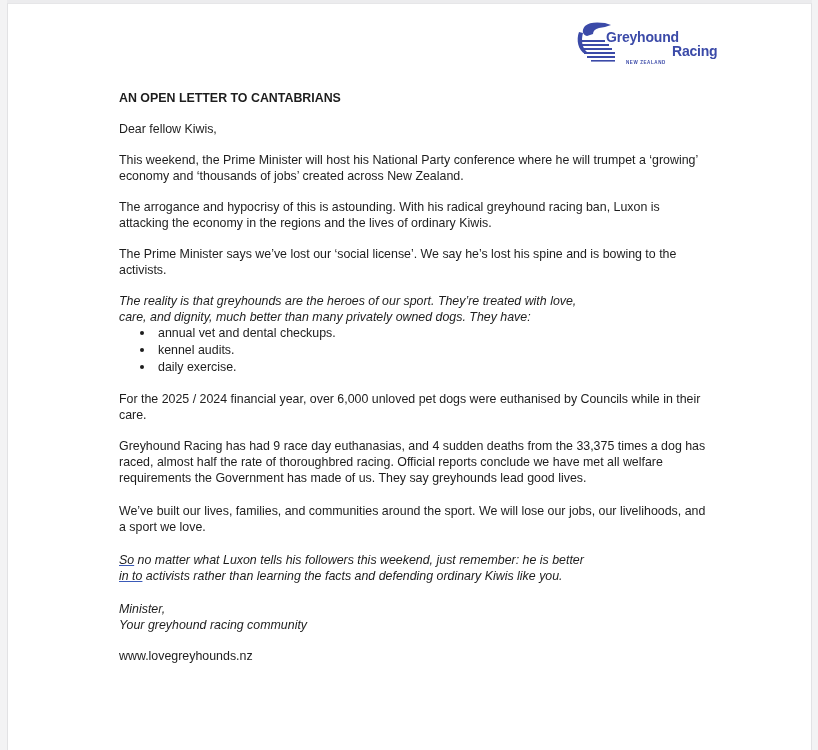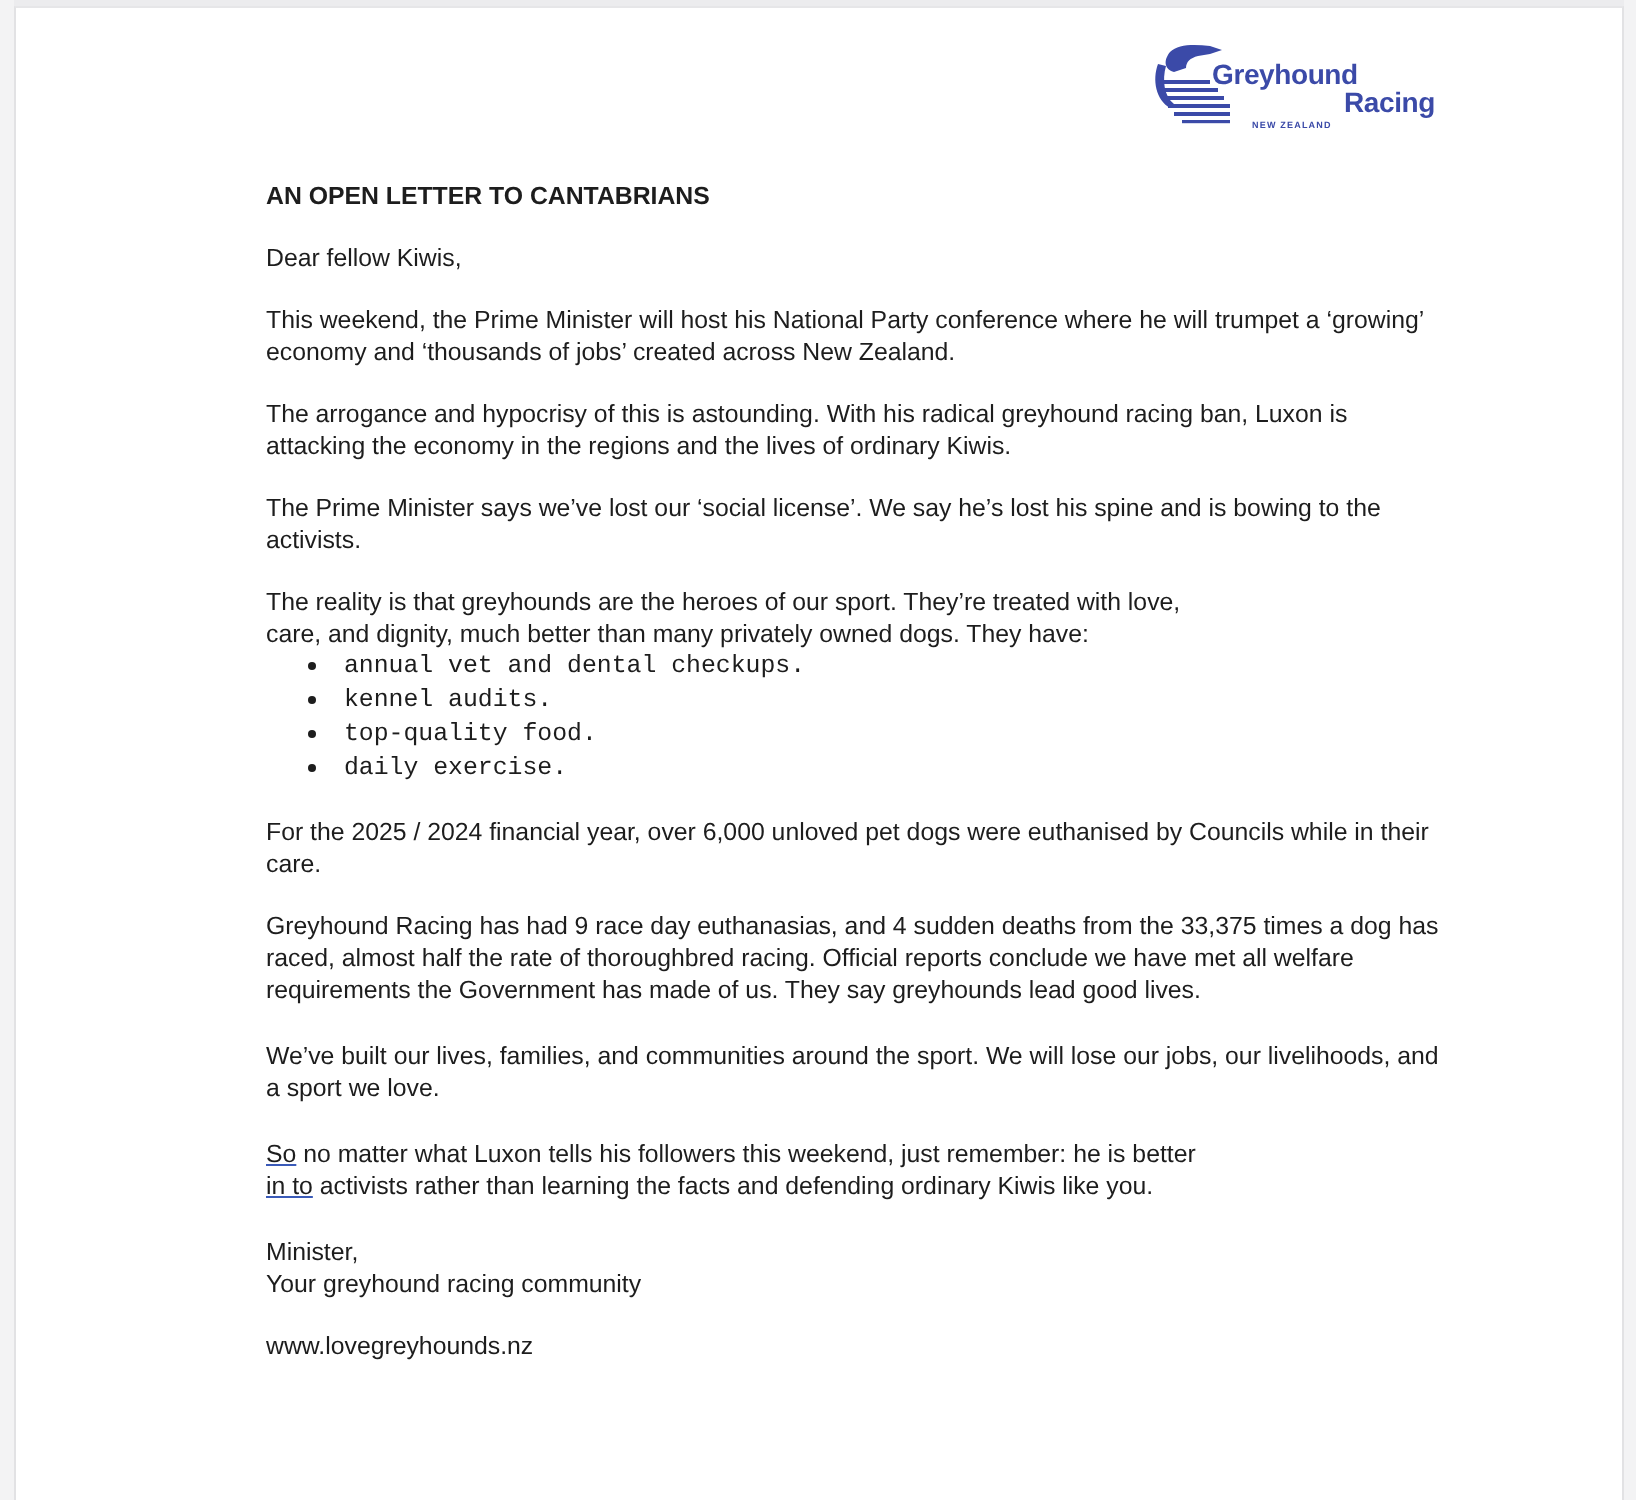--- a/index.html
+++ b/index.html
@@ -23,33 +23,33 @@
       position: absolute; left: 575px; top: 20px; width: 120px; height: 50px;
     }
     .logo svg { position: absolute; left: 0; top: 0; }
     .logo-word {
       position: absolute; color: #3b4aa8; font-weight: bold; letter-spacing: -0.2px; text-align: center;
     }
     .logo-greyhound { left: 31px; top: 9px; font-size: 14px; }
     .logo-racing { left: 52px; top: 23px; font-size: 14px; margin-left: 45px; }
     .logo-nz { left: 51px; top: 40px; font-size: 4.5px; letter-spacing: 0.6px; }
     .content {
-      position: absolute; left: 133px; top: 90px; width: 590px;
+      position: absolute; left: 119px; top: 90px; width: 590px;
       font-size: 12.4px; color: #1d1d1d; line-height: 16px;
     }
     .title { font-weight: bold; font-size: 12.4px; margin: 0 0 15px 0; }
     .para { margin: 0 0 15px 0; }
     ul.bullets { margin: 0 0 15px 0; padding: 0; list-style: none; }
-    ul.bullets li { position: relative; padding-left: 39px; height: 17px; font-family: Liberation Mono, monospace; }
+    ul.bullets li { position: relative; padding-left: 39px; height: 17px; }
     ul.bullets li .dot {
       position: absolute; left: 21px; top: 6px; width: 4px; height: 4px; border-radius: 50%; background: #1d1d1d;
     }
     .squiggle { text-decoration: underline; text-decoration-color: #3a5ab8; text-decoration-style: solid; }
     .sign { margin: 0 0 15px 0; }
-    .line { display: block; }
+    .line { display: block; font-style: italic; }
   </style>
 </head>
 <body>
 
 <div class="topline"></div>
 <div class="page"></div>
 
 <div class="logo">
   <svg width="40" height="48" viewBox="0 0 40 48">
 
@@ -75,21 +75,20 @@
   <div class="para">This weekend, the Prime Minister will host his National Party conference where he will trumpet a ‘growing’ economy and ‘thousands of jobs’ created across New Zealand.</div>
   <div class="para">The arrogance and hypocrisy of this is astounding. With his radical greyhound racing ban, Luxon is attacking the economy in the regions and the lives of ordinary Kiwis.</div>
   <div class="para">The Prime Minister says we’ve lost our ‘social license’. We say he’s lost his spine and is bowing to the activists.</div>
   <div class="para" style="margin-bottom:0">
     <span class="line">The reality is that greyhounds are the heroes of our sport. They’re treated with love,</span>
     <span class="line">care, and dignity, much better than many privately owned dogs. They have:</span>
   </div>
   <ul class="bullets">
     <li><span class="dot"></span><span>annual vet and dental checkups.</span></li>
     <li><span class="dot"></span><span>kennel audits.</span></li>
-    <li><span class="dot"></span><span>top-quality food.</span></li>
     <li><span class="dot"></span><span>daily exercise.</span></li>
   </ul>
   <div class="para">For the 2025 / 2024 financial year, over 6,000 unloved pet dogs were euthanised by Councils while in their care.</div>
   <div class="para" style="margin-bottom:17px">Greyhound Racing has had 9 race day euthanasias, and 4 sudden deaths from the 33,375 times a dog has raced, almost half the rate of thoroughbred racing. Official reports conclude we have met all welfare requirements the Government has made of us. They say greyhounds lead good lives.</div>
   <div class="para" style="margin-bottom:17px">We’ve built our lives, families, and communities around the sport. We will lose our jobs, our livelihoods, and a sport we love.</div>
   <div class="para" style="margin-bottom:17px">
     <span class="line"><span class="squiggle">So</span><span> no matter what Luxon tells his followers this weekend, just remember: he is better</span></span>
     <span class="line"><span class="squiggle">in to</span><span> activists rather than learning the facts and defending ordinary Kiwis like you.</span></span>
   </div>
   <div class="sign">

